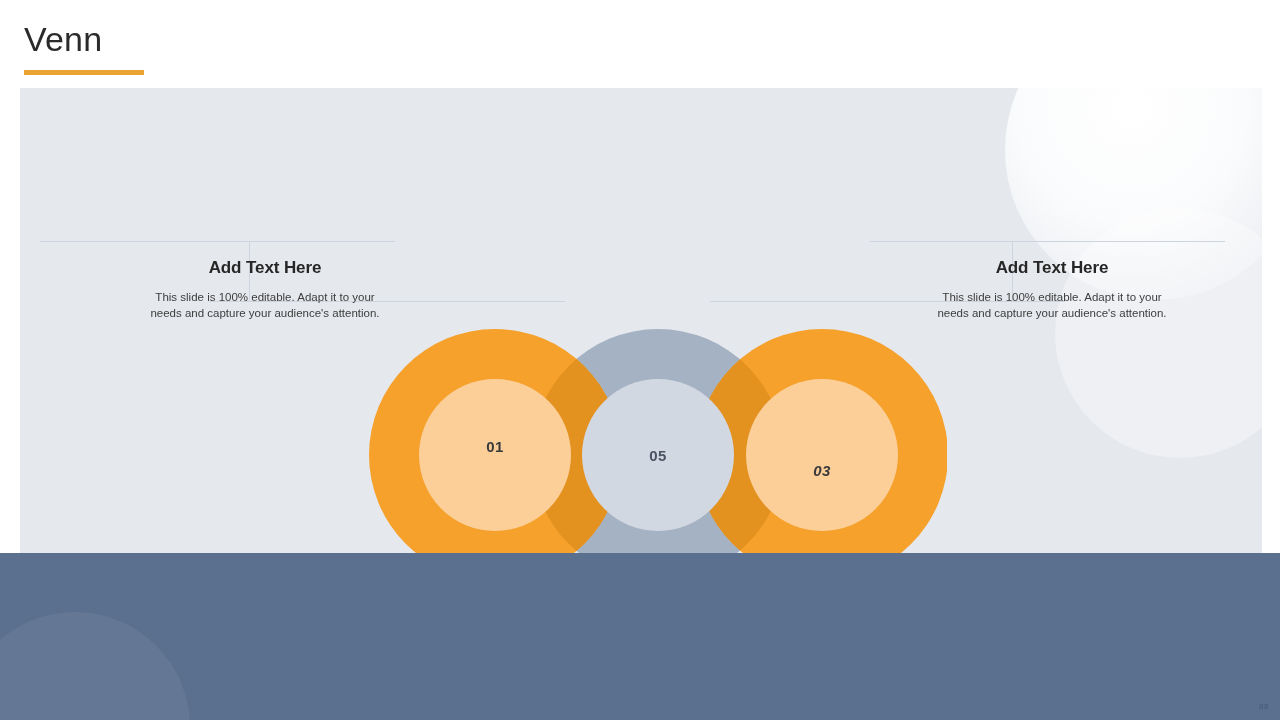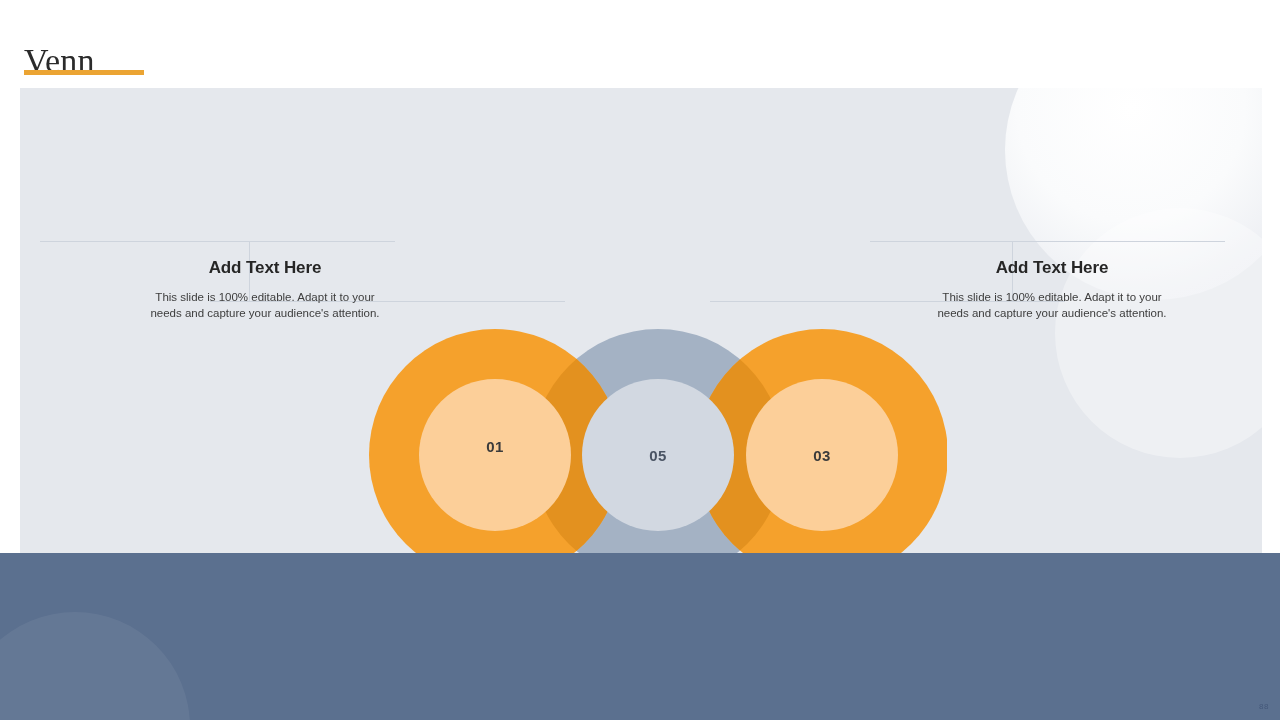--- a/index.html
+++ b/index.html
@@ -39,27 +39,26 @@
     width: 230px;
     height: 230px;
     border-radius: 50%;
     background: rgba(255,255,255,0.06);
   }
 
   
   .title {
     position: absolute;
     left: 24px;
-    top: 44px;
+    top: 22px;
     font-size: 34px;
     font-weight: 400;
     color: #2b2b2b;
     letter-spacing: 0.2px;
     line-height: 1;
-    font-family: Liberation Serif, serif;
   }
   .title-rule {
     position: absolute;
     left: 24px;
     top: 70px;
     width: 120px;
     height: 5px;
     background: #eba433;
   }
 
@@ -114,21 +113,21 @@
   .venn-num {
     position: absolute;
     font-size: 15px;
     font-weight: 700;
     color: #3b3b3b;
     transform: translate(-50%, -50%);
     letter-spacing: 0.5px;
   }
   .venn-num.n1 { left: 126px; top: 130px; }
   .venn-num.n2 { left: 289px; top: 139px; color: #4a5464; }
-  .venn-num.n3 { left: 453px; top: 139px; }
+  .venn-num.n3 { left: 453px; top: 154px; font-style: italic; }
 
   
   .tblock { position: absolute; }
   .tblock .heading {
     font-size: 17px;
     font-weight: 700;
     color: #262626;
     letter-spacing: -0.1px;
     margin: 0 0 8px 0;
     line-height: 1.2;

